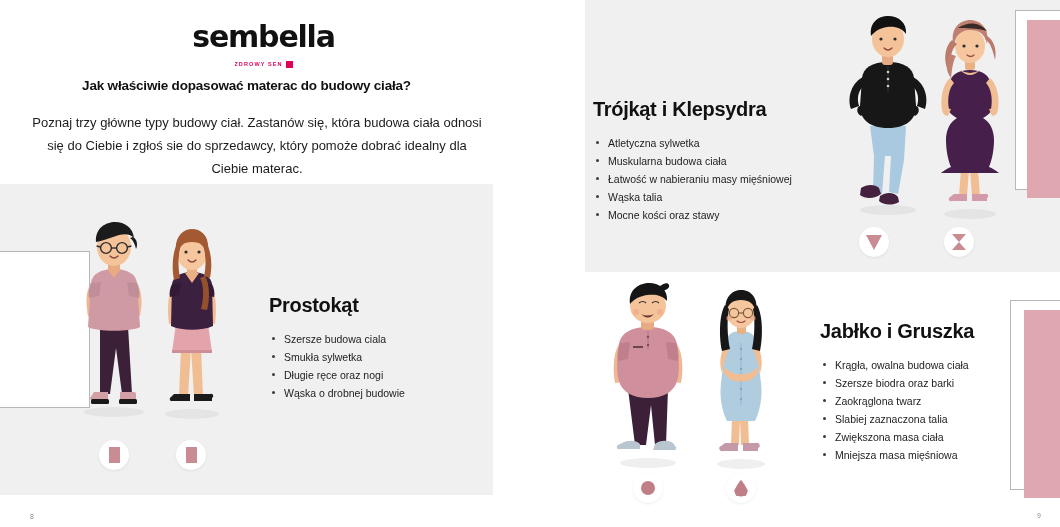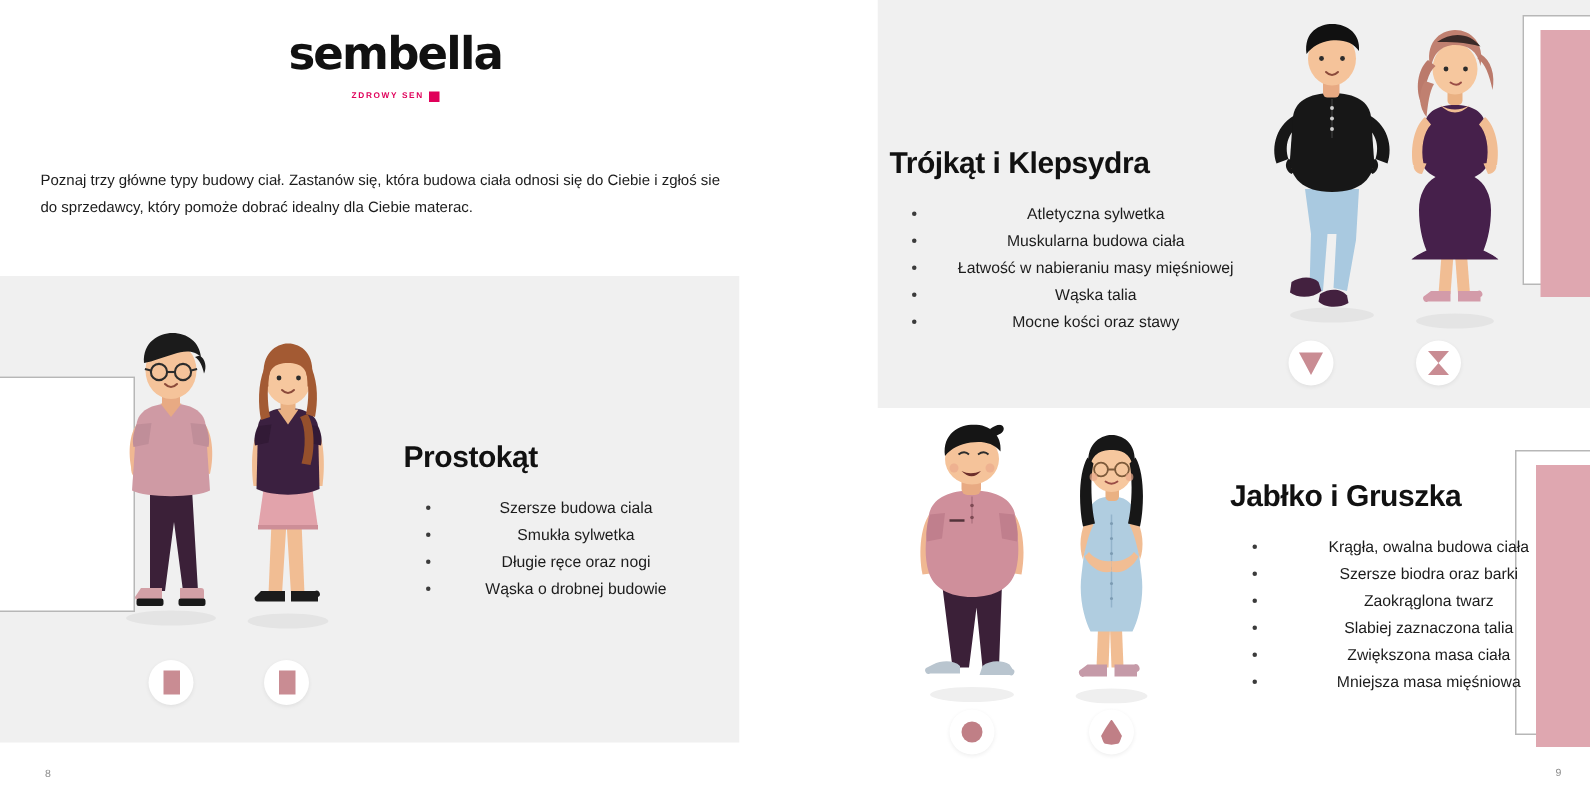--- a/index.html
+++ b/index.html
@@ -31,29 +31,29 @@
   }
   .logo-sub-sq{width:7px;height:7px;background:#e0005a;display:inline-block;}
 
   
   .headline{
     position:absolute;left:0;right:0;top:78px;text-align:center;
     font-size:13.5px;font-weight:700;color:#111;letter-spacing:-0.2px;
   }
   .lede{
     position:absolute;left:27px;width:460px;top:112px;
-    font-size:10px;line-height:1.75;color:#1c1c1c;font-weight:500;
+    font-size:13px;line-height:1.75;color:#1c1c1c;font-weight:500;text-align:center;
   }
 
   
   .sec-title{
     font-size:20px;font-weight:700;color:#111;letter-spacing:-0.3px;
     margin:0 0 13px 0;
   }
-  ul.bullets{margin:12px;padding:0;list-style:none;text-align:center;}
+  ul.bullets{margin:0;padding:0;list-style:none;}
   ul.bullets li{
     position:relative;padding-left:15px;font-size:10.5px;line-height:1.72;
     color:#1c1c1c;
   }
   ul.bullets li::before{
     content:"";position:absolute;left:3px;top:7px;width:3px;height:3px;
     border-radius:50%;background:#3b3b3b;
   }
 
   
@@ -94,20 +94,21 @@
 <div class="slide" id="slide-left">
 
   <div class="logo-wrap">
     <div class="logo-word">sembella</div>
     <div class="logo-sub">
       <span class="logo-sub-text">ZDROWY SEN</span>
       <span class="logo-sub-sq"></span>
     </div>
   </div>
 
+  <div class="headline">Jak właściwie dopasować materac do budowy ciała?</div>
   <div class="lede">Poznaj trzy główne typy budowy ciał. Zastanów się, która budowa ciała odnosi się do Ciebie i zgłoś sie do sprzedawcy, który pomoże dobrać idealny dla Ciebie materac.</div>
 
   <div class="band" style="left:0;top:184px;width:493px;height:311px;"></div>
 
   <div class="deco" style="left:-60px;top:251px;width:150px;height:160px;">
     <div class="frame" style="left:0;top:0;width:148px;height:155px;"></div>
 
   </div>
 
   <div class="stage" style="left:72px;top:222px;width:160px;height:250px;">

